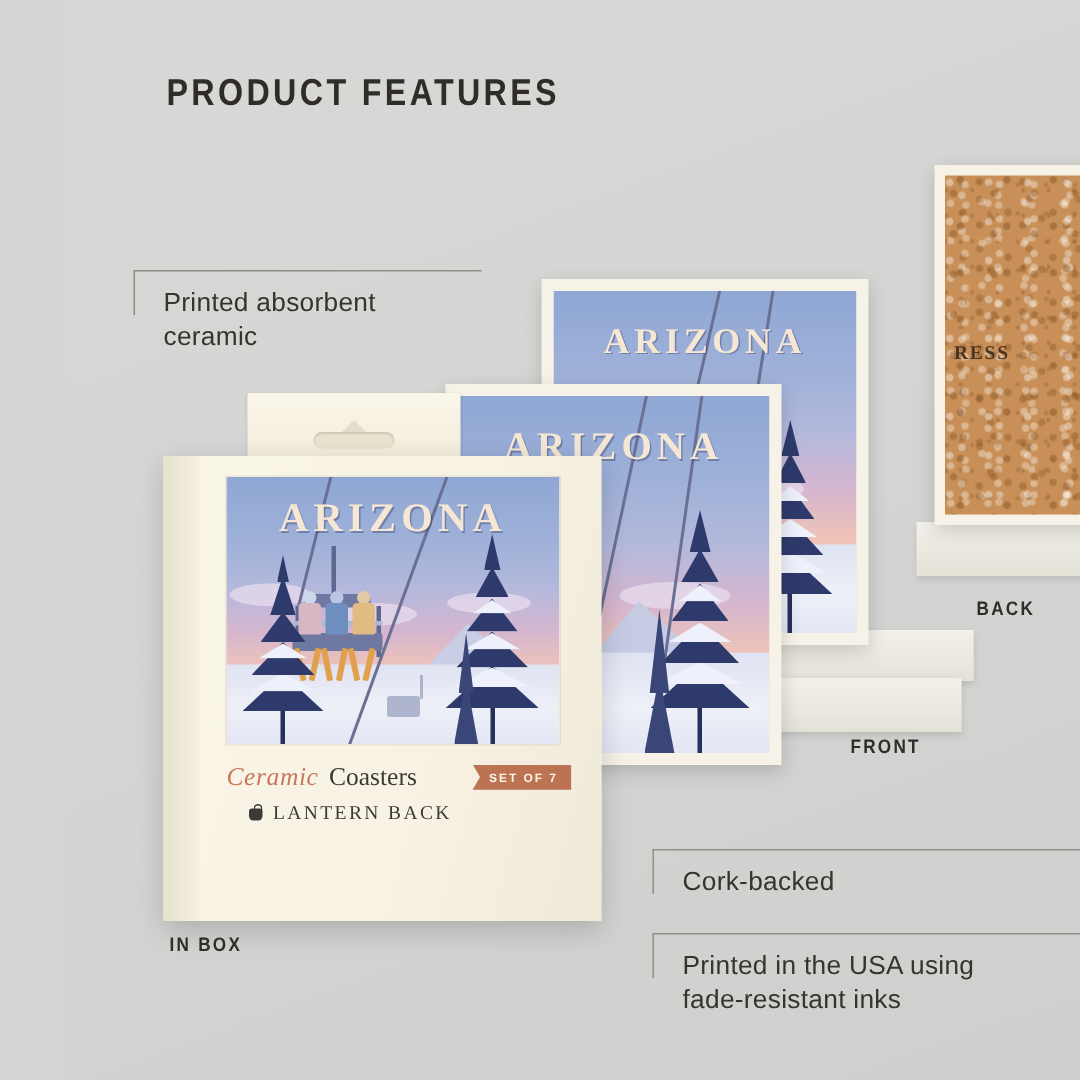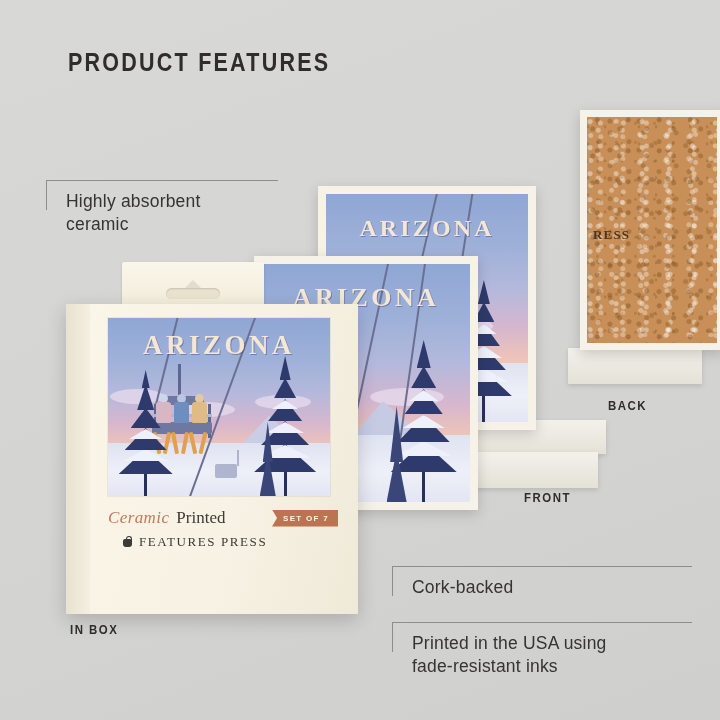--- a/index.html
+++ b/index.html
@@ -3,21 +3,21 @@
 <meta charset="utf-8">
 <style>
   html,body{margin:0;padding:0;}
   body{
     width:720px;height:720px;overflow:hidden;
     background:#d5d5d3;
     font-family:"Liberation Sans", sans-serif;
     position:relative;
   }
   #stage{position:absolute;inset:0;
-    background:linear-gradient(160deg,#d8d8d6 0%,#d4d4d2 55%,#cfcfcd 100%);}
+    background:linear-gradient(160deg,#d8d8d6 0%,#d4d4d2 55%,#cfcfcd 100%);margin-left:43px;}
 
   
   .page-title{
     position:absolute;left:68px;top:48px;
     font-size:25px;font-weight:bold;letter-spacing:2.6px;
     color:#2f2c2a;
     font-family:"Liberation Sans", sans-serif;
     transform:scaleX(.86);transform-origin:left center;
     white-space:nowrap;
   }
@@ -344,34 +344,34 @@
           <i style="left:50%;bottom:0;width:16px;height:44px;margin-left:-8px;
                clip-path:polygon(50% 0,100% 100%,0 100%);background:#3a4678;"></i>
           <i style="left:50%;bottom:34px;width:10px;height:40px;margin-left:-5px;
                clip-path:polygon(50% 0,100% 100%,0 100%);background:#3a4678;"></i>
         </div>
       </div>
     </div>
 
     <div class="brandline">
       <span class="b-script">Ceramic</span>
-      <span class="b-serif">Printed</span>
+      <span class="b-serif">Coasters</span>
       <span class="setof">SET OF 7</span>
     </div>
 
     <div class="pressline">
       <span class="lantern"></span>
-      <span>FEATURES PRESS</span>
+      <span>LANTERN BACK</span>
     </div>
   </div>
 
   <div class="feature" id="f2">
     <div class="rule"></div>
     <div class="tick"></div>
-    <div class="ftext">Highly absorbent
+    <div class="ftext">Printed absorbent
 ceramic</div>
   </div>
   <div class="feature" id="f3">
     <div class="rule"></div>
     <div class="tick"></div>
     <div class="ftext">Cork-backed</div>
   </div>
   <div class="feature" id="f4">
     <div class="rule"></div>
     <div class="tick"></div>

